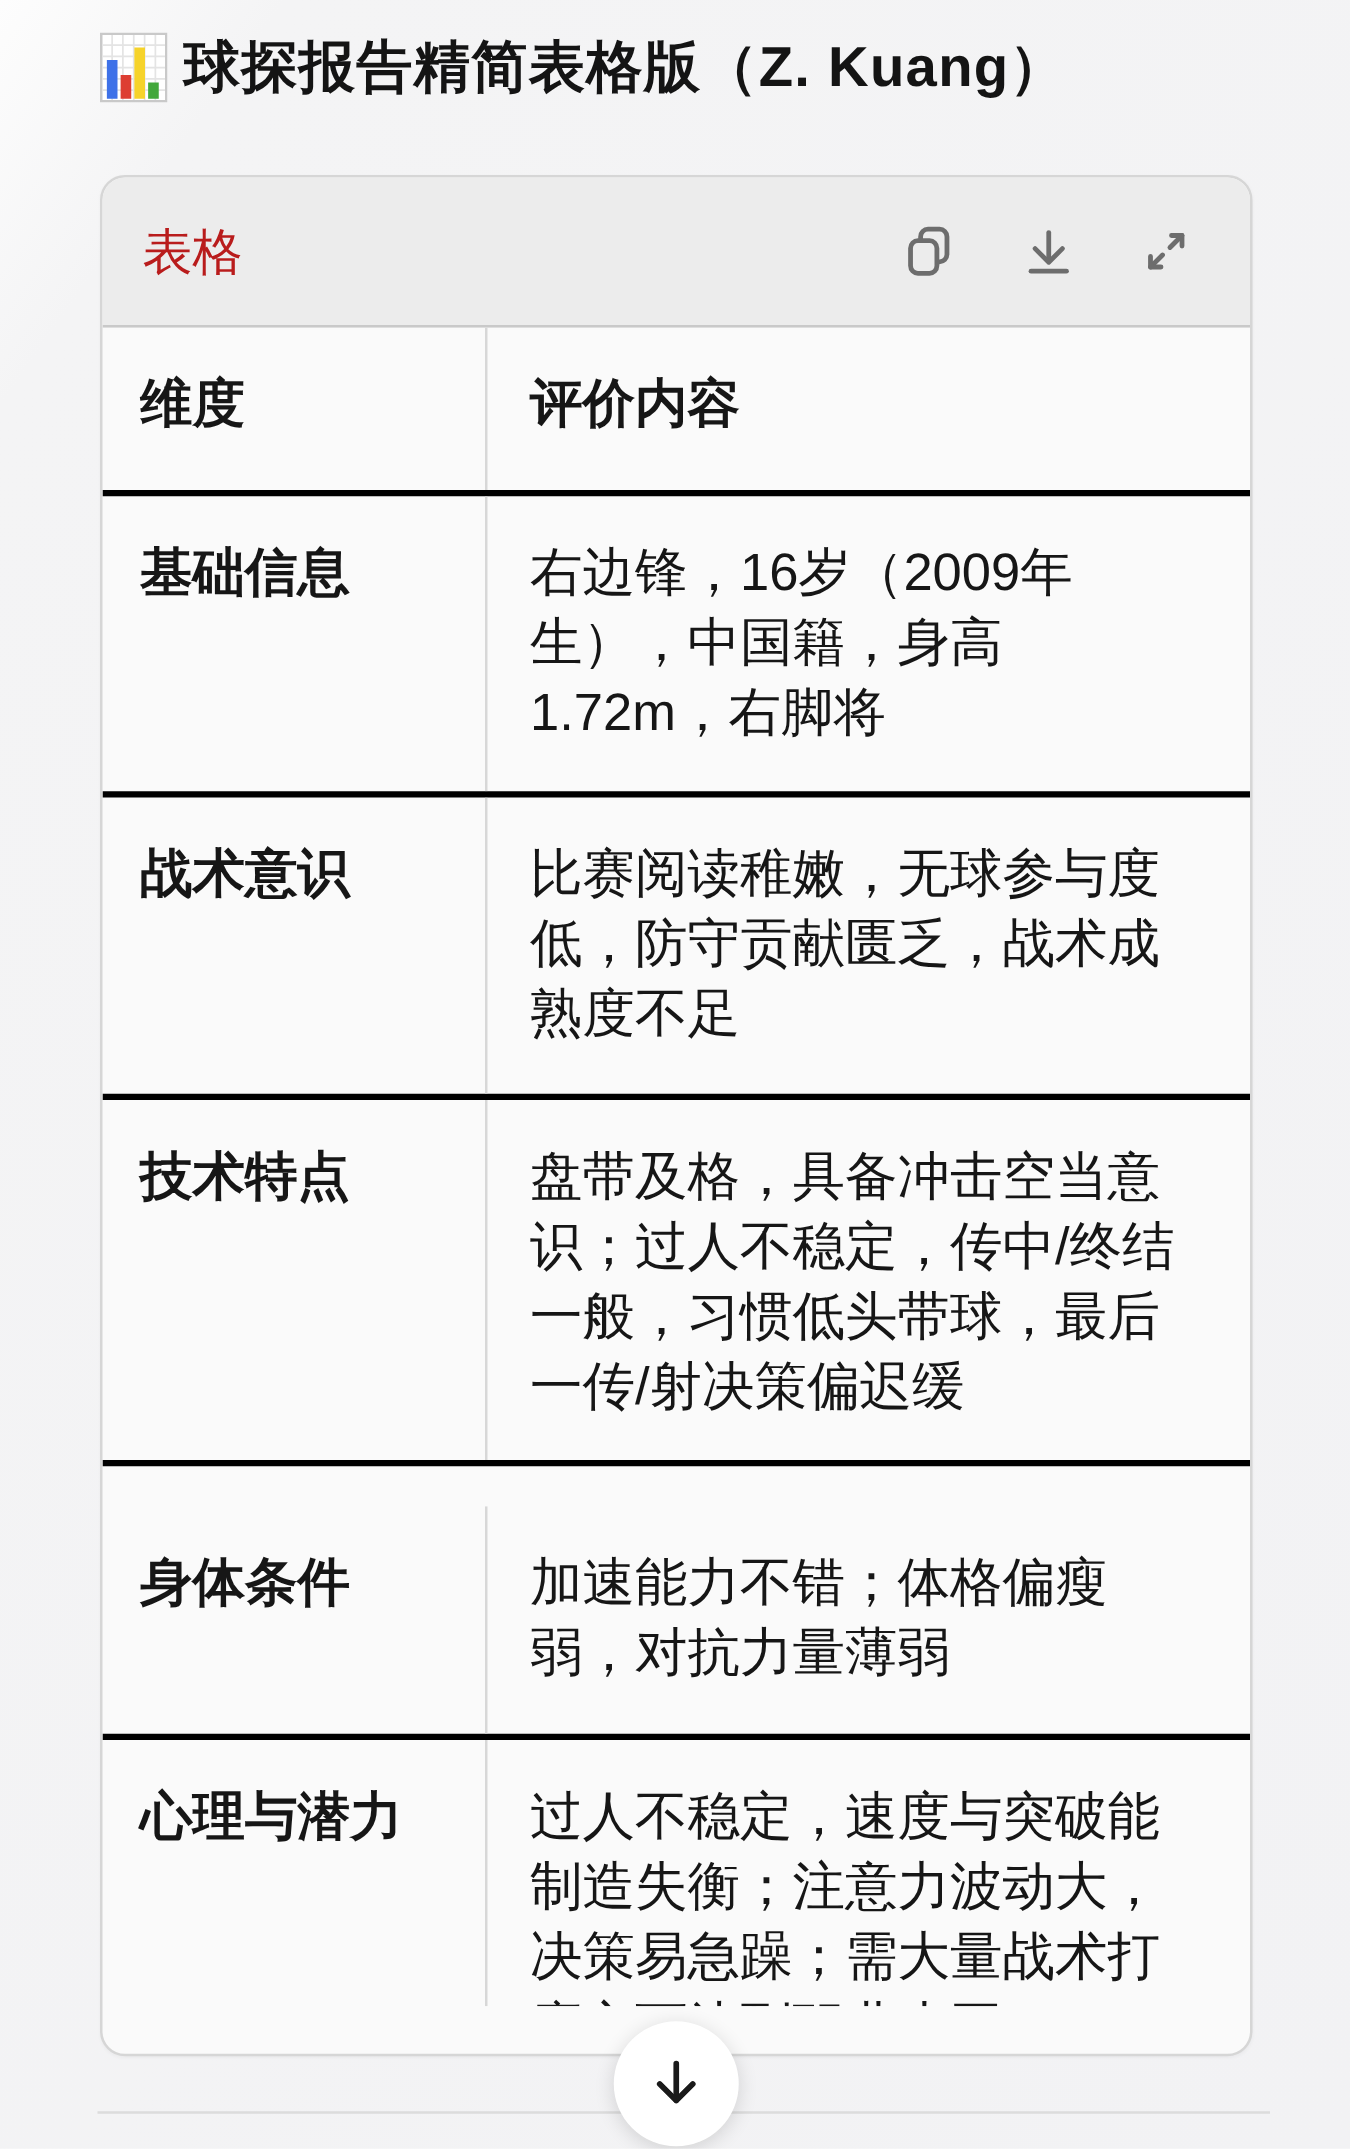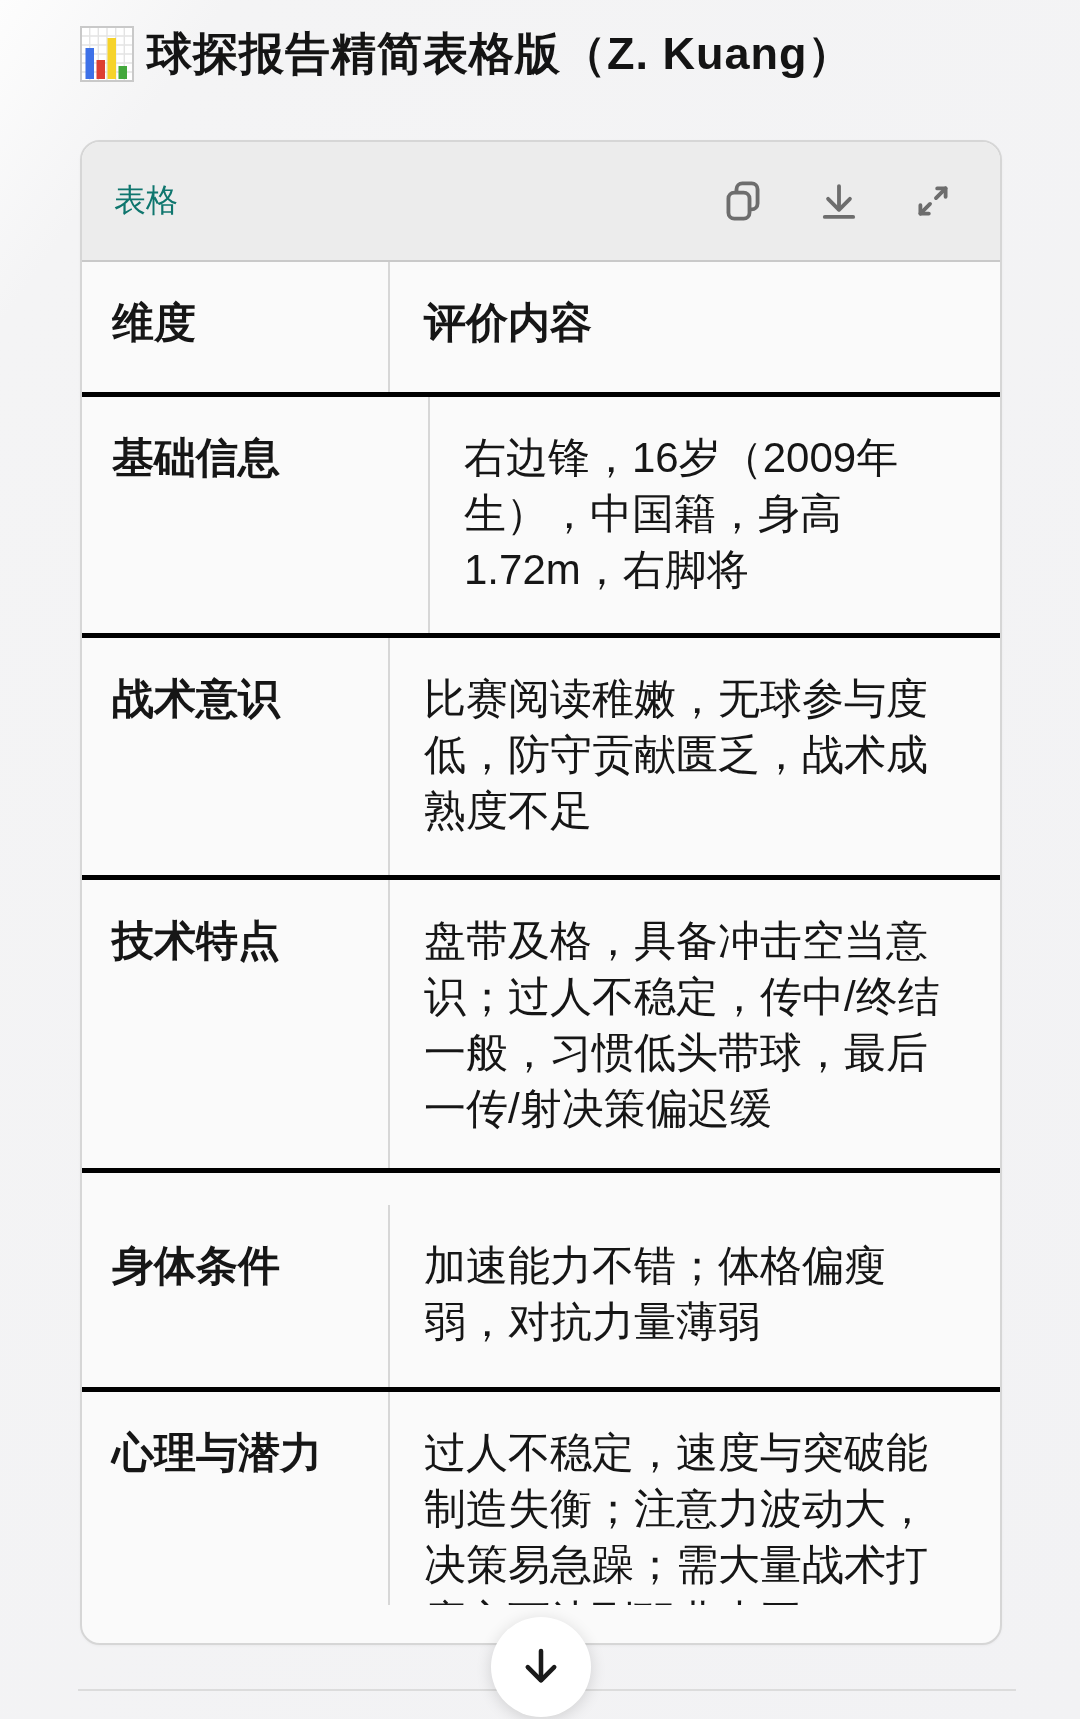--- a/index.html
+++ b/index.html
@@ -24,32 +24,32 @@
     position:absolute;left:80px;top:140px;width:922px;height:1505px;
     background:#fafafa;border:2px solid #d6d6d6;border-radius:20px;
     box-sizing:border-box;overflow:hidden;
     box-shadow:0 1px 3px rgba(0,0,0,0.04);
   }
   .toolbar{
     height:120px;background:#ececec;border-bottom:2px solid #c9c9c9;
     display:flex;align-items:center;box-sizing:border-box;
     padding:0 46px 0 32px;
   }
-  .toolbar-label{flex:1;font-size:32px;color:#0f766e;}
+  .toolbar-label{flex:1;font-size:40px;color:#b91c1c;}
   .toolbar-actions{display:flex;align-items:center;gap:50px;}
   .icon-btn{background:none;border:none;padding:0;margin:0;cursor:pointer;
     display:flex;align-items:center;justify-content:center;}
   
   .t-row{
     display:grid;grid-template-columns:306px 1fr;
     border-bottom:5px solid #000000;box-sizing:border-box;overflow:hidden;
   }
   .t-row:last-child{border-bottom:none;}
   .t-row.h-header{height:135px;}
-  .t-row.h-r0{height:241px;gap:40px;}
+  .t-row.h-r0{height:241px;}
   .t-row.h-r1{height:293px;}
   .t-row.h-r2{height:242px;}
   .t-row.h-r3{height:187px;margin-top:32px;}
   .t-row.h-r4{height:213px;}
   .cell{
     padding:33px 30px 0 30px;font-size:42px;line-height:56px;color:#161616;
     box-sizing:border-box;overflow:hidden;
   }
   .cell.dim{font-weight:700;}
   .cell.content{border-left:2px solid #d7d7d7;padding-left:34px;padding-right:44px;}

